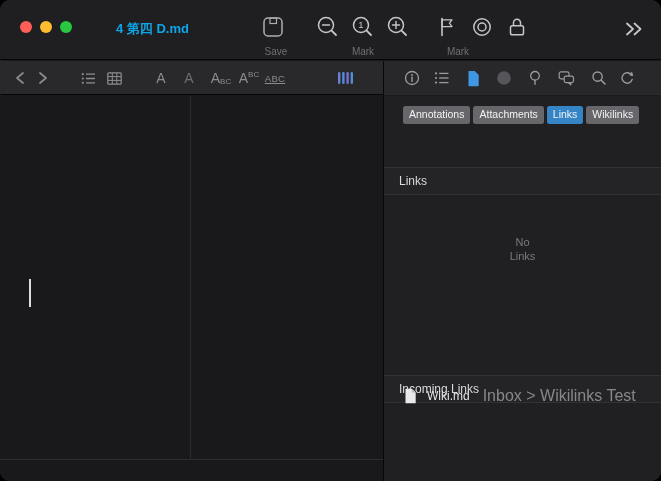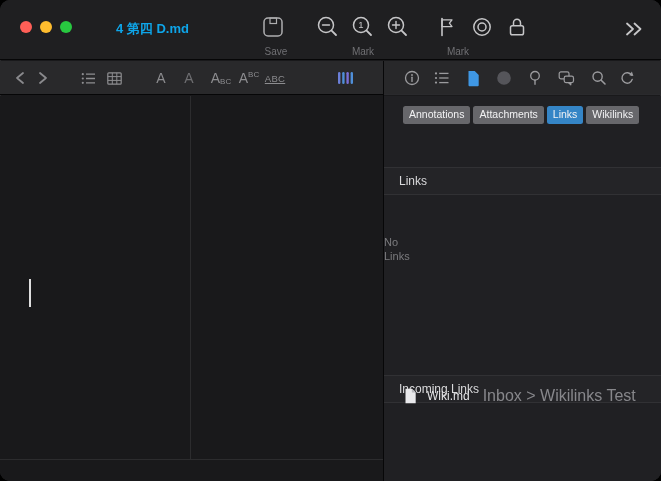--- a/index.html
+++ b/index.html
@@ -35,21 +35,21 @@
   .glyph-underline{font-size:9.5px;text-decoration:underline;letter-spacing:0.3px;}
 
   
   .side-toolbar{position:absolute;top:61px;left:384px;right:0;height:34px;background:#28282a;border-bottom:1px solid #2a2a2d;}
   .st-btn{position:absolute;top:5px;width:24px;height:24px;display:flex;align-items:center;justify-content:center;}
   .sidebar{position:absolute;top:96px;left:384px;right:0;bottom:0;background:#202023;}
   .tabs{position:absolute;top:10px;left:11px;display:flex;gap:3px;margin-left:8px;}
   .tab{background:#67676b;color:#f2f2f4;font-size:10.5px;line-height:1;padding:3px 6px 4px;border-radius:2.5px;white-space:nowrap;}
   .tab.active{background:#3585c6;}
   .section-header{position:absolute;left:0;right:0;height:28px;background:#242427;border-top:1px solid #313134;border-bottom:1px solid #313134;display:flex;align-items:center;padding-left:15px;font-size:12px;color:#dadadc;}
-  .empty-state{position:absolute;top:139px;left:0;right:0;font-size:11px;line-height:14px;color:#7b7b7e;}
+  .empty-state{position:absolute;top:139px;left:0;right:0;text-align:center;font-size:11px;line-height:14px;color:#7b7b7e;}
   .link-item{position:absolute;top:282px;left:0;right:0;height:36px;display:flex;align-items:center;}
   .link-item .doc{margin-left:20px;}
   .link-item .texts{margin-left:10px;display:flex;gap:13px;}
   .li-title{font-size:12px;color:#e3e3e5;line-height:13px;}
   .li-sub{font-size:16px;color:#87878b;line-height:12px;}
 
   
   .editor{position:absolute;top:96px;left:0;width:383px;bottom:0;background:#19191b;}
   .col-divider{position:absolute;left:190px;top:0;height:363px;width:1px;background:#2c2c2e;}
   .editor-bottom-line{position:absolute;top:363px;left:0;right:0;height:1px;background:#2c2c2e;}

